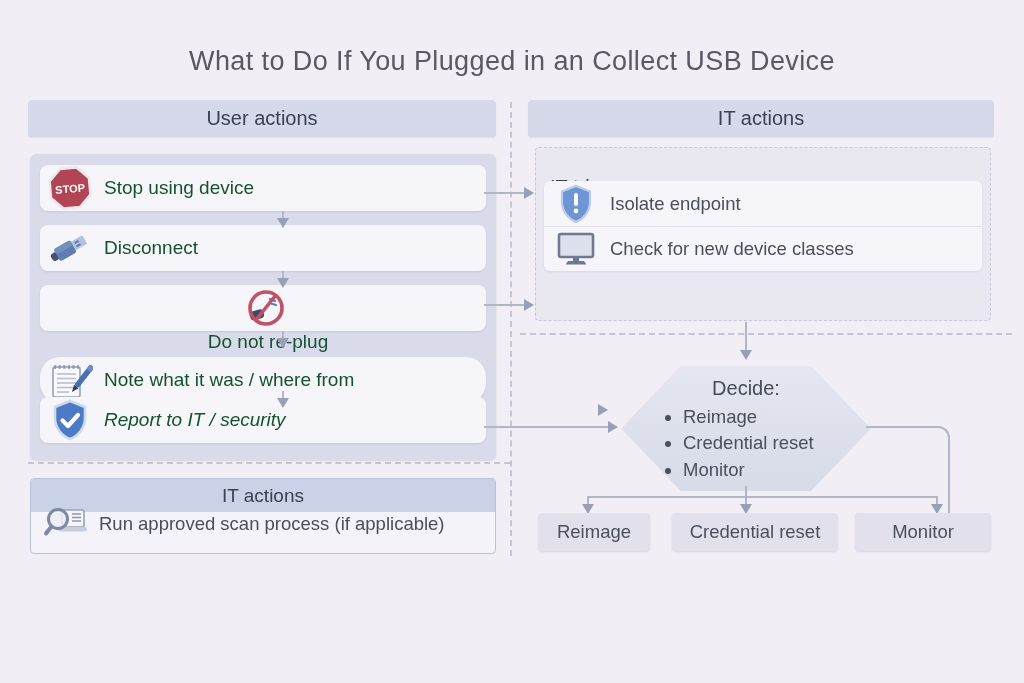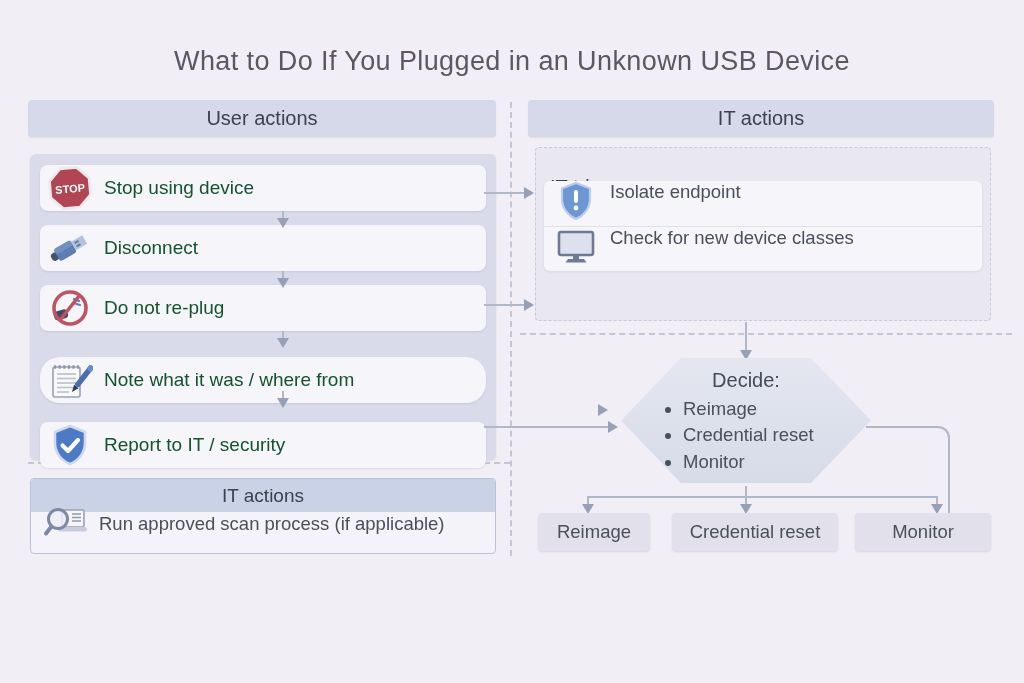--- a/index.html
+++ b/index.html
@@ -63,42 +63,42 @@
   .triage-panel {
     left:535px; top:147px; width:456px; height:174px;
     background:#e9e8f1; border:1px dashed #c8c8d9; border-radius:4px;
   }
   .triage-header { position:absolute; top:5px; left:14px; font-size:20px; color:#3b4150;margin-top:23px; }
   .triage-rows {
     position:absolute; top:33px; left:8px; width:438px;
     background:#f6f5fa; border-radius:6px;
     box-shadow:0 1px 2px rgba(120,120,150,0.15);
   }
-  .triage-row { height:45px; display:flex; align-items:flex-start; }
+  .triage-row { height:45px; display:flex; align-items:center; }
   .triage-row + .triage-row { border-top:1px solid #e1e0ea; }
   .triage-row .icon { width:44px; height:40px; display:flex; align-items:center; justify-content:center; margin-left:10px; flex:0 0 auto; }
   .triage-row .lbl { font-size:18.5px; margin-left:12px; }
 
   
   .left-it-box {
     left:30px; top:478px; width:466px; height:76px;
     background:#f4f3f9; border:1px solid #bcc2d6; border-radius:4px;
     overflow:hidden;
   }
   .left-it-header {
     height:33px; background:#cad2e7;
     display:flex; align-items:center; justify-content:center;
     font-size:19px; color:#3b4150;
   }
   .left-it-row { height:24px; display:flex; align-items:center; padding-left:12px;text-align:center; }
   .left-it-row .lbl { font-size:18.5px; margin-left:10px; }
 
   
   .hexagon {
-    left:621px; top:358px; width:250px; height:125px;
+    left:621px; top:366px; width:250px; height:125px;
     background:linear-gradient(180deg,#e4e7f0,#d7dbe8);
     clip-path:polygon(24% 0, 76% 0, 100% 50%, 76% 100%, 24% 100%, 0 50%);
   }
   .hex-title { text-align:center; margin-top:11px; font-size:20px; color:#454a58; }
   .hexagon ul { margin:4px 0 0 62px; padding:0; list-style:disc; color:#4a4f5c; }
   .hexagon li { font-size:18.5px; line-height:1.42; }
 
   
   .outcome {
     top:513px; height:38px;
@@ -119,21 +119,21 @@
 
   .monitor-route {
     left:866px; top:426px; width:84px; height:88px;
     border-top:2px solid #b1b6c9; border-right:2px solid #b1b6c9;
     border-top-right-radius:12px;
   }
 </style>
 </head>
 <body>
 
-<div class="abs page-title">What to Do If You Plugged in an Unknown USB Device</div>
+<div class="abs page-title">What to Do If You Plugged in an Collect USB Device</div>
 
 <div class="abs col-header left">
   <span>User actions</span>
 </div>
 <div class="abs col-header right">
   <span>IT actions</span>
 </div>
 
 <div class="abs v-dashed"></div>
 <div class="abs h-dashed-left"></div>
@@ -162,21 +162,21 @@
           <rect x="8" y="14" width="19" height="6" rx="2.5" fill="#7290bf"></rect>
           <rect x="27" y="16" width="13" height="10" fill="#b4c3db"></rect>
           <rect x="29.5" y="18" width="4.5" height="2.2" fill="#5d7db3"></rect>
           <rect x="29.5" y="21.8" width="4.5" height="2.2" fill="#5d7db3"></rect>
         </g>
       </svg>
     </span>
     <span class="lbl">Disconnect</span>
   </div>
 
-  <div class="action-row" style="top:131px;">
+  <div class="action-row" style="top:131px;flex-direction:column;">
     <span class="icon">
       <svg width="44" height="44" viewBox="0 0 44 44">
         <g transform="rotate(-16 14 29)">
           <rect x="6" y="24" width="14" height="9" rx="3.5" fill="#3e4b66"></rect>
         </g>
         <path d="M26 13 l5 2 M27 17.5 l5 1.5" stroke="#5d7db3" stroke-width="2.2" stroke-linecap="round" fill="none"></path>
         <circle cx="22" cy="22" r="16" fill="none" stroke="#bf5363" stroke-width="3.6"></circle>
         <line x1="31.5" y1="9.5" x2="12" y2="34" stroke="#bf5363" stroke-width="3.6"></line>
       </svg>
     </span>
@@ -196,21 +196,21 @@
         <g transform="rotate(38 34 22)">
           <rect x="31.5" y="4" width="5.5" height="26" rx="2" fill="#4a6fb0"></rect>
           <rect x="31.5" y="4" width="5.5" height="6" rx="2" fill="#6c8cc4"></rect>
           <polygon points="31.5,30 37,30 34.2,37" fill="#2f3e5d"></polygon>
         </g>
       </svg>
     </span>
     <span class="lbl">Note what it was / where from</span>
   </div>
 
-  <div class="action-row" style="top:268px;">
+  <div class="action-row" style="top:243px;font-style:italic;">
     <span class="icon">
       <svg width="44" height="44" viewBox="0 0 44 44">
         <path d="M22 3 L37 9 V20 C37 30 30.5 37.5 22 41 C13.5 37.5 7 30 7 20 V9 Z" fill="#4c7ac4" stroke="#ccd9ef" stroke-width="2.6"></path>
         <path d="M14.5 22.5 l5.5 5.5 10 -11" stroke="#ffffff" stroke-width="4.2" fill="none" stroke-linecap="round" stroke-linejoin="round"></path>
       </svg>
     </span>
     <span class="lbl">Report to IT / security</span>
   </div>
 
   <div class="abs vline" style="left:252px; top:57px; height:8px;"></div>

